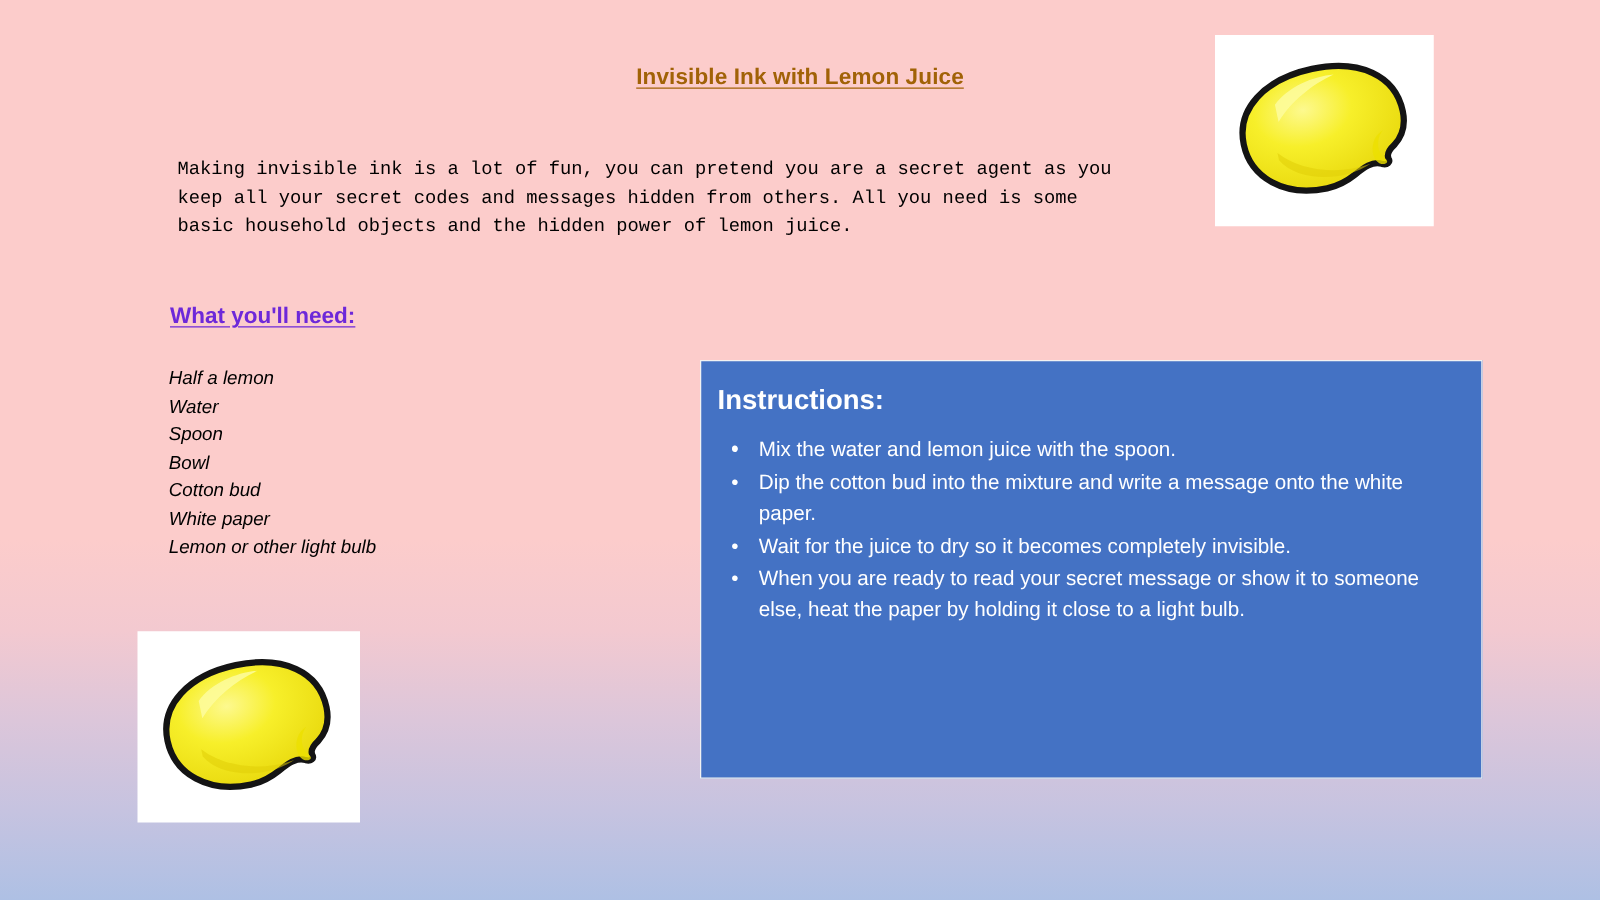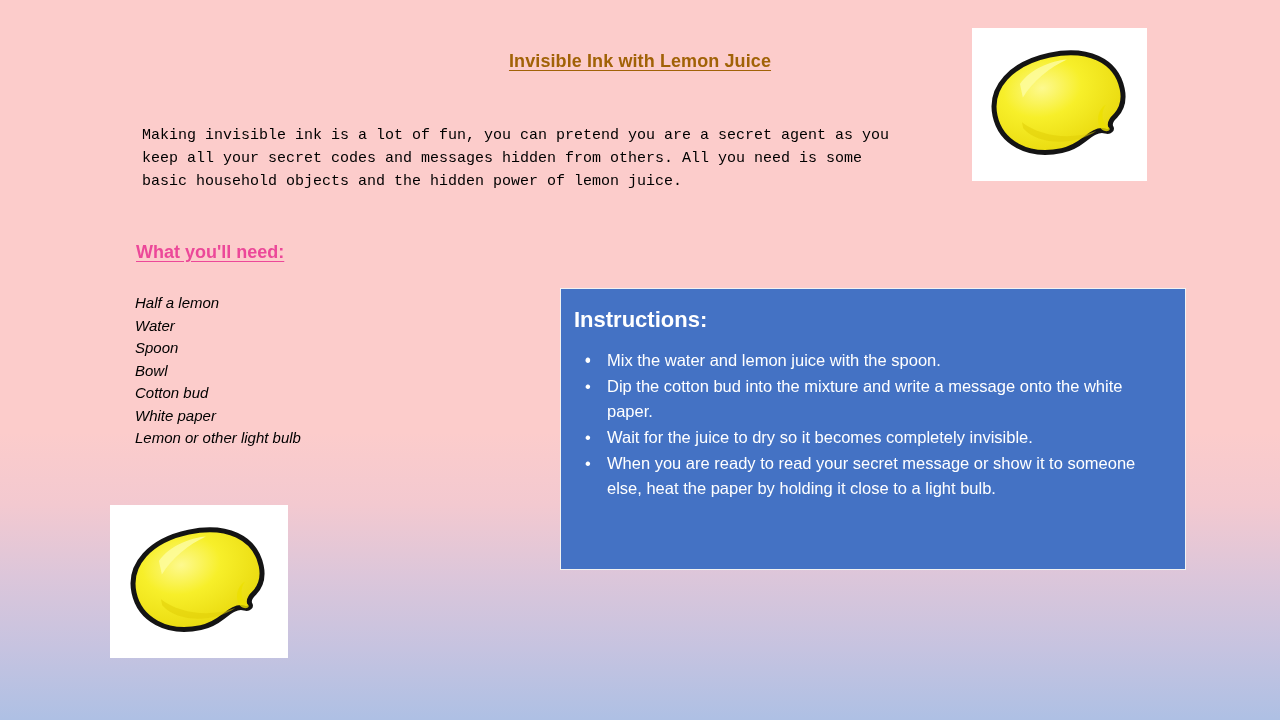--- a/index.html
+++ b/index.html
@@ -56,21 +56,21 @@
     font-family: Liberation Mono, monospace;
   }
 
   
   .needs-heading {
     position: absolute;
     left: 136px;
     top: 242px;
     font-size: 18px;
     font-weight: bold;
-    color: #ec4899;
+    color: #6d28d9;
   }
   .needs-heading span {
     text-decoration: underline;
     text-underline-offset: 3px;
   }
   .needs-list {
     position: absolute;
     left: 135px;
     top: 292px;
     margin: 0;
@@ -84,21 +84,21 @@
     white-space: nowrap;
     font-style: italic;
   }
 
   
   .instructions-box {
     position: absolute;
     left: 560px;
     top: 288px;
     width: 626px;
-    height: 282px;
+    height: 335px;
     background: #4472c4;
     border: 1px solid #f2f2f2;
     box-sizing: border-box;
   }
   .instructions-heading {
     position: absolute;
     left: 13px;
     top: 18px;
     font-size: 22px;
     font-weight: bold;

